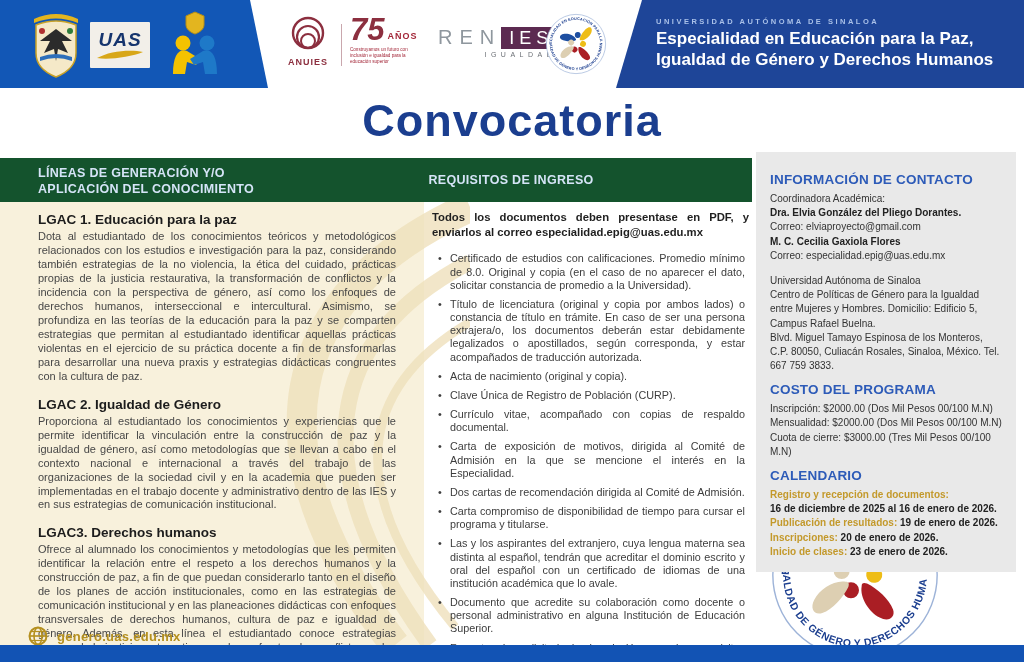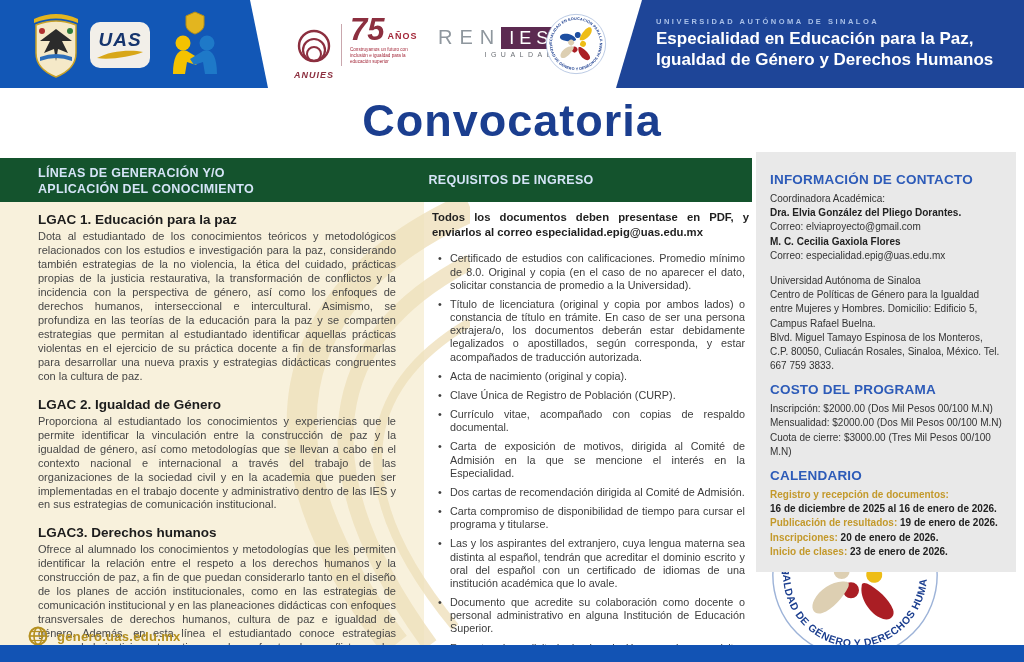--- a/index.html
+++ b/index.html
@@ -7,24 +7,24 @@
           font-family:"Liberation Sans",sans-serif;margin:0 auto;}
 
   
   .hdr{position:absolute;top:0;left:0;width:1024px;height:88px;background:#ffffff;}
   .hdr-left{position:absolute;top:0;left:0;width:1024px;height:88px;background:#1257b6;
             clip-path:polygon(0 0,250px 0,268px 88px,0 88px);}
   .hdr-right{position:absolute;top:0;left:0;width:1024px;height:88px;background:#1e4598;
              clip-path:polygon(642px 0,1024px 0,1024px 88px,616px 88px);}
   .hdr *{box-sizing:border-box;}
   .logo{position:absolute;}
-  .uas-box{left:90px;top:22px;width:60px;height:46px;background:#f2efe9;border-radius:10px;
+  .uas-box{left:90px;top:22px;width:60px;height:46px;background:#f2efe9;border-radius:1px;
            display:flex;flex-direction:column;align-items:center;justify-content:center;}
   .uas-box .uas-txt{font-size:19px;font-weight:bold;font-style:italic;color:#16356e;letter-spacing:1px;line-height:1;}
-  .anuies{left:282px;top:29px;width:52px;text-align:right;font-style:italic;}
+  .anuies{left:282px;top:16px;width:52px;text-align:center;}
   .anuies-label{font-size:9px;font-weight:bold;color:#8c2f3f;letter-spacing:1px;margin-top:1px;}
   .hdr-divider{position:absolute;left:341px;top:24px;width:1px;height:42px;background:#c9a7ad;}
   .anniv{left:350px;top:16px;width:78px;}
   .anniv-top{display:flex;align-items:flex-end;}
   .anniv-num{font-size:31px;font-weight:bold;font-style:italic;color:#8c2f3f;line-height:.9;}
   .anniv-lbl{font-size:9px;font-weight:bold;color:#a32638;margin:0 0 3px 3px;letter-spacing:1px;}
   .anniv-tag{font-size:4.6px;color:#a32638;line-height:1.35;margin-top:3px;width:74px;}
   .renies{left:438px;top:26px;}
   .renies-row{display:flex;align-items:center;}
   .renies-pre{font-size:20px;color:#8f979e;letter-spacing:7px;font-weight:500;}

